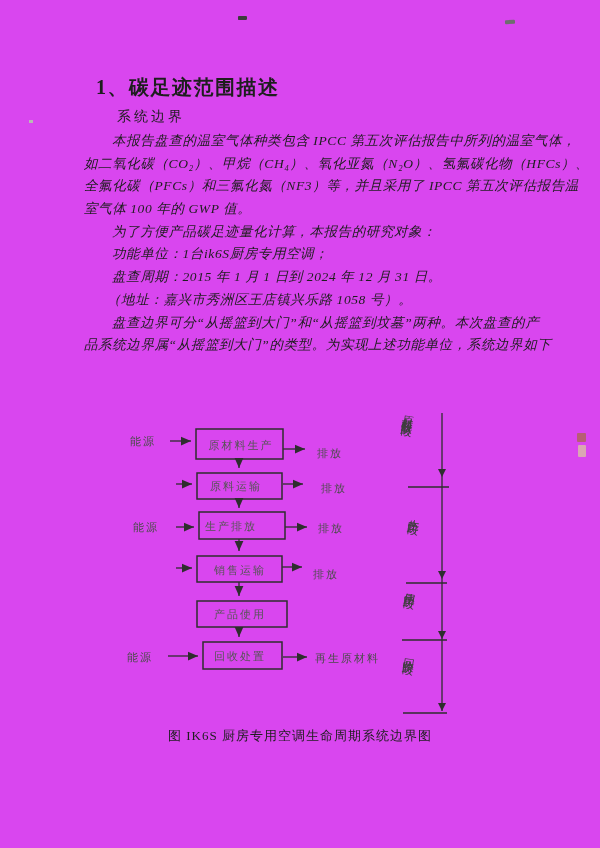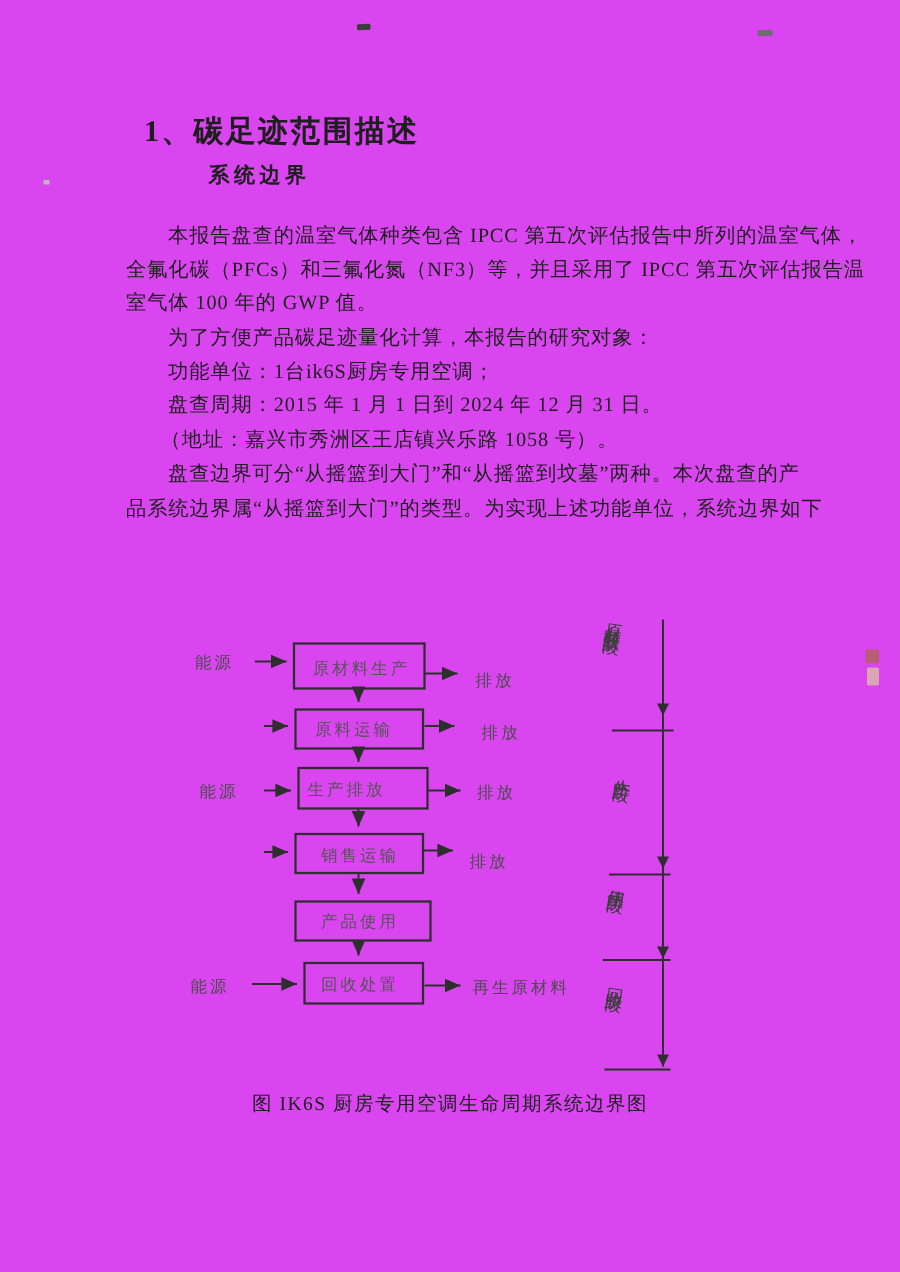--- a/index.html
+++ b/index.html
@@ -1,22 +1,22 @@
 <!DOCTYPE html>
 <html><head>
 <meta charset="utf-8">
 <style>
   html,body{margin:0;padding:0;}
   body{width:600px;height:848px;background:#e9e9e7;font-family:"Liberation Serif","DejaVu Serif",serif;}
   .page{position:relative;width:600px;height:848px;background:#d946ef;overflow:hidden;color:#1e1e1e;}
 
   .heading{position:absolute;left:96px;top:74px;font-size:20px;font-weight:bold;letter-spacing:1.5px;white-space:nowrap;}
-  .subheading{position:absolute;left:117px;top:108px;font-size:14px;font-weight:bold;letter-spacing:3px;white-space:nowrap;margin-left:22px;}
+  .subheading{position:absolute;left:117px;top:108px;font-size:14px;font-weight:normal;letter-spacing:3px;white-space:nowrap;}
 
-  .content{position:absolute;left:84px;top:146px;width:452px;}
+  .content{position:absolute;left:84px;top:130px;width:452px;font-style:italic;}
   .line{height:22.7px;line-height:22.7px;font-size:13.5px;letter-spacing:0.6px;white-space:nowrap;}
   .line.indent{padding-left:28px;}
   .line.indent-sm{padding-left:23px;}
 
   .diagram-svg{position:absolute;left:80px;top:405px;}
   .diagram-svg text{font-family:"Liberation Serif","DejaVu Serif",serif;fill:#4c4c4c;font-size:11px;letter-spacing:2px;}
   .diagram-svg .boxlabel{fill:#555;}
   .diagram-svg rect{fill:none;stroke:#2e2e2e;stroke-width:1.5;}
   .diagram-svg line{stroke:#2e2e2e;stroke-width:1.3;}
   .diagram-svg .ah{fill:#2e2e2e;}
@@ -43,20 +43,21 @@
 
   <div class="speck speck1"></div>
   <div class="speck speck2"></div>
   <div class="graydot"></div>
 
   <div class="heading">1、碳足迹范围描述</div>
   <div class="subheading">系统边界</div>
 
   <div class="content">
     <div class="line indent">本报告盘查的温室气体种类包含 IPCC 第五次评估报告中所列的温室气体，</div>
+    <div class="line">如二氧化碳（CO₂）、甲烷（CH₄）、氧化亚氮（N₂O）、氢氟碳化物（HFCs）、</div>
     <div class="line">全氟化碳（PFCs）和三氟化氮（NF3）等，并且采用了 IPCC 第五次评估报告温</div>
     <div class="line">室气体 100 年的 GWP 值。</div>
     <div class="line indent">为了方便产品碳足迹量化计算，本报告的研究对象：</div>
     <div class="line indent">功能单位：1台ik6S厨房专用空调；</div>
     <div class="line indent">盘查周期：2015 年 1 月 1 日到 2024 年 12 月 31 日。</div>
     <div class="line indent-sm">（地址：嘉兴市秀洲区王店镇兴乐路 1058 号）。</div>
     <div class="line indent">盘查边界可分“从摇篮到大门”和“从摇篮到坟墓”两种。本次盘查的产</div>
     <div class="line">品系统边界属“从摇篮到大门”的类型。为实现上述功能单位，系统边界如下</div>
   </div>
 

